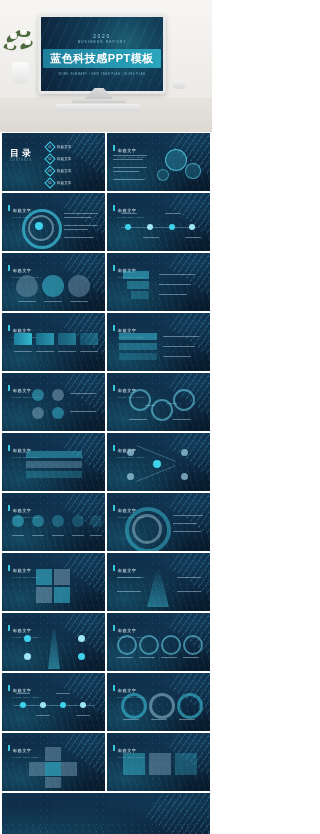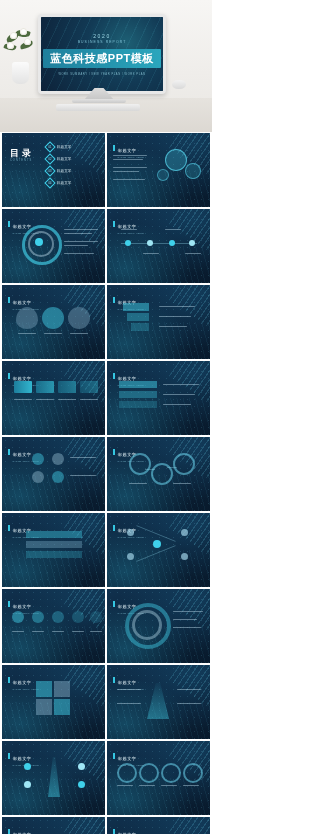--- a/index.html
+++ b/index.html
@@ -40,21 +40,21 @@
   .leaf{position:absolute;background:#4e6b3f;border-radius:60% 10% 60% 10%;}
   .flw{position:absolute;width:7px;height:7px;border-radius:50%;background:#fdfdfb;box-shadow:0 0 0 1px #e9e7df inset;}
   .mouse{position:absolute;left:172px;top:80px;width:14px;height:9px;border-radius:7px/5px;
      background:linear-gradient(180deg,#f2f2f2,#d9d9d9);}
   .kbd{position:absolute;left:56px;top:104px;width:84px;height:7px;border-radius:2px;
      background:linear-gradient(180deg,#f0f0f0,#d8d8d8);}
 
   
   .grid{position:relative;width:212px;background:#ffffff;padding:1px 0 0 0;}
   .row{display:flex;gap:2px;padding:0 2px 2px 2px;}
-  .slide{position:relative;width:103px;height:74px;background:#0e2841;overflow:hidden;}
+  .slide{position:relative;width:103px;height:58px;background:#0e2841;overflow:hidden;}
   .slide.full{width:208px;height:62px;}
   .sbg{position:absolute;inset:0;background:
     radial-gradient(ellipse at 18% 80%, rgba(30,120,150,.45) 0%, rgba(13,34,56,0) 55%),
     radial-gradient(ellipse at 85% 15%, rgba(25,90,130,.40) 0%, rgba(13,34,56,0) 60%),
     linear-gradient(160deg,#10314e 0%,#0b2036 60%,#081a2c 100%);}
   .dots{position:absolute;inset:0;opacity:.35;
     background-image:radial-gradient(rgba(120,210,235,.45) .5px, transparent .6px);
     background-size:7px 7px;}
   .wave{position:absolute;left:-10%;bottom:-20%;width:120%;height:70%;opacity:.30;
     background:

